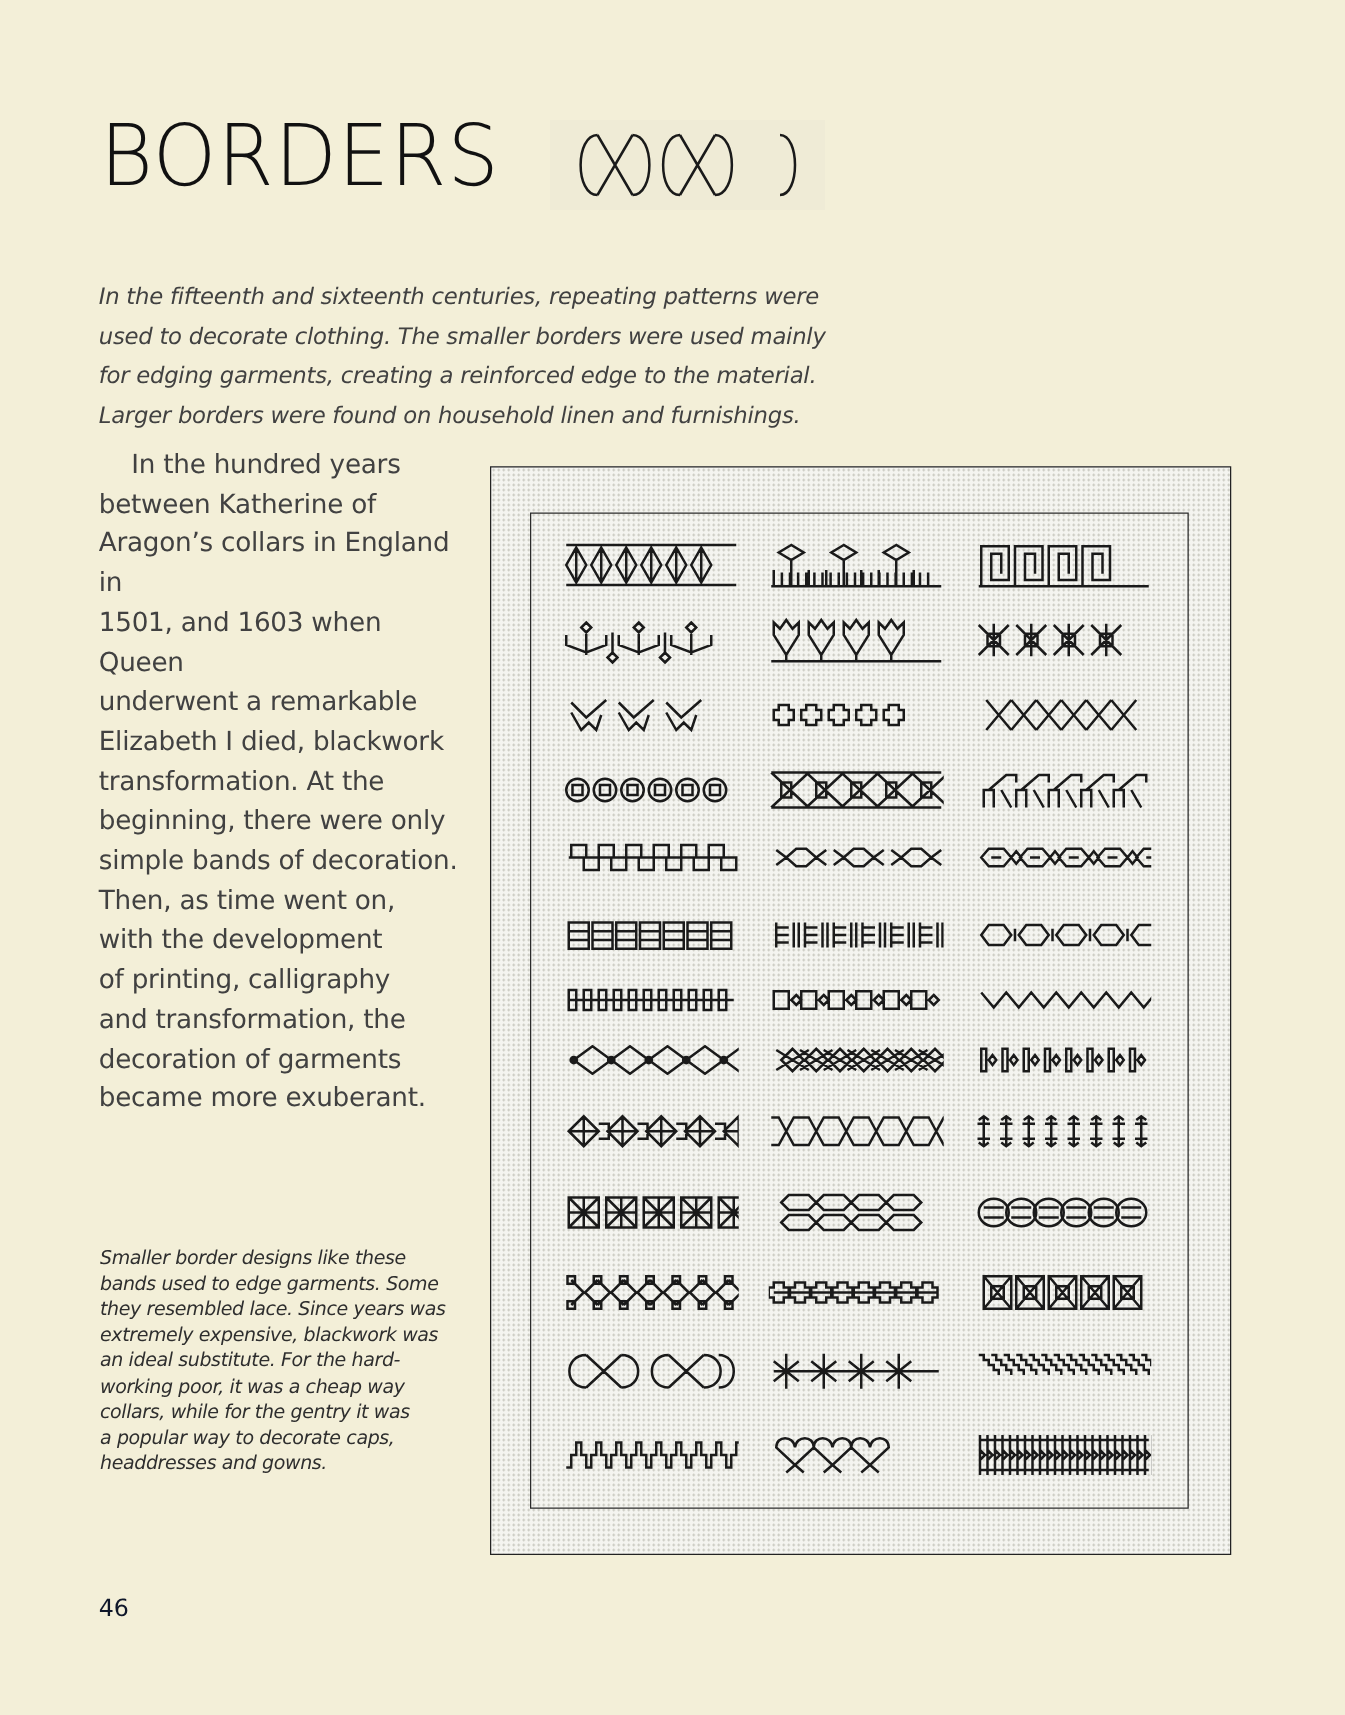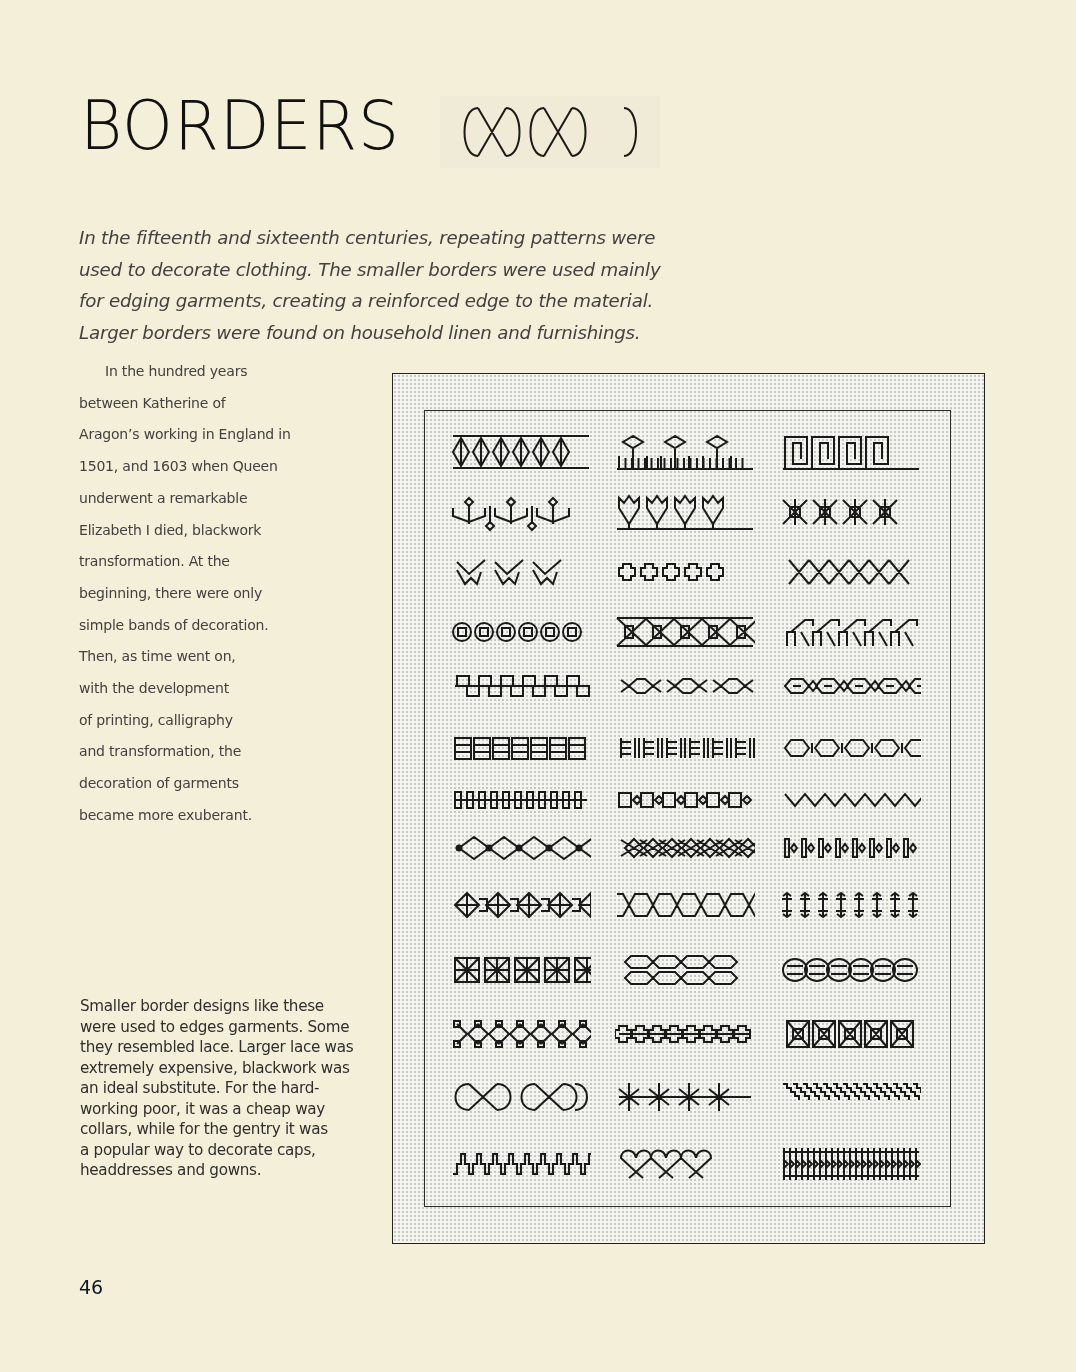--- a/index.html
+++ b/index.html
@@ -1,23 +1,23 @@
 <!DOCTYPE html>
 <html><head>
 <meta charset="utf-8">
 <style>
   html,body{margin:0;padding:0;}
   body{width:1076px;height:1372px;background:#f3efd8;position:relative;overflow:hidden;font-family:"DejaVu Sans",sans-serif;color:#3c3c3c;}
   .title{position:absolute;left:80px;top:92px;font-family:"DejaVu Sans",sans-serif;font-weight:200;font-size:68px;letter-spacing:1px;color:#111;line-height:1;transform:scaleX(0.95);transform-origin:left;}
   .title-motif{position:absolute;left:440px;top:96px;width:220px;height:72px;background:#efebd6;}
   .title-motif svg{position:absolute;left:20px;top:8px;}
   .intro{position:absolute;left:79px;top:222px;width:610px;font-size:18.2px;line-height:31.5px;color:#414141;letter-spacing:-0.2px;}
-  .body-text{position:absolute;left:79px;top:356px;width:300px;font-size:14px;line-height:31.7px;color:#414141;letter-spacing:-0.2px;}
+  .body-text{position:absolute;left:79px;top:356px;width:300px;font-size:21px;line-height:31.7px;color:#414141;letter-spacing:-0.2px;}
   .body-text .indent{display:inline-block;width:26px;}
-  .caption{position:absolute;left:80px;top:996px;width:290px;font-family:"DejaVu Sans",sans-serif;font-size:15.2px;line-height:20.5px;color:#2e2e2e;letter-spacing:-0.3px;}
+  .caption{position:absolute;left:80px;top:996px;width:290px;font-family:"DejaVu Sans",sans-serif;font-style:italic;font-size:15.2px;line-height:20.5px;color:#2e2e2e;letter-spacing:-0.3px;}
   .page-number{position:absolute;left:79px;top:1276px;font-size:19px;color:#0f172a;}
   .figure{position:absolute;left:392px;top:373px;width:593px;height:871px;border:1.5px solid #222;background-color:#f4f4f0;
     background-image:radial-gradient(circle,#c8c8c0 0.9px,transparent 1.1px);background-size:4px 4px;box-sizing:border-box;}
   .sampler-frame{position:absolute;left:31px;top:36px;width:527px;height:797px;border:1.6px solid #2a2a2a;box-sizing:border-box;}
   .cell{position:absolute;}
   .cell svg{display:block;}
 </style>
 </head>
 <body>
 
@@ -26,21 +26,21 @@
   <svg id="title-motif-svg" width="180" height="56" viewBox="0 0 180 56">
       <path d="M18 4 C0 4 0 52 18 52 M18 4 L46 52 M18 52 L46 4 M46 4 C64 4 64 52 46 52M84 4 C66 4 66 52 84 52 M84 4 L112 52 M84 52 L112 4 M112 4 C130 4 130 52 112 52M164 4 C180 4 180 52 164 52" fill="none" stroke="#1a1a1a" stroke-width="2" stroke-linejoin="miter"></path>
     </svg>
 </div>
 
 <p class="intro" style="margin:0;font-style:italic;">In the fifteenth and sixteenth centuries, repeating patterns were used to decorate clothing. The smaller borders were used mainly for edging garments, creating a reinforced edge to the material. Larger borders were found on household linen and furnishings.</p>
 
 <div class="body-text" id="body-text">
     <div><span class="indent"></span>In the hundred years</div>
     <div>between Katherine of</div>
-    <div>Aragon’s working in England in</div>
+    <div>Aragon’s collars in England in</div>
     <div>1501, and 1603 when Queen</div>
     <div>underwent a remarkable</div>
     <div>Elizabeth I died, blackwork</div>
     <div>transformation. At the</div>
     <div>beginning, there were only</div>
     <div>simple bands of decoration.</div>
     <div>Then, as time went on,</div>
     <div>with the development</div>
     <div>of printing, calligraphy</div>
     <div>and transformation, the</div>
@@ -261,22 +261,22 @@
       <div class="cell" style="left: 388px; top: 774px;">
         <svg width="140" height="32" viewBox="0 0 140 32">
           <path d="M2 4 H138 M2 28 H138M3 0 V32 M3 12 l4 4 l-4 4M9 0 V32 M9 12 l4 4 l-4 4M15 0 V32 M15 12 l4 4 l-4 4M21 0 V32 M21 12 l4 4 l-4 4M27 0 V32 M27 12 l4 4 l-4 4M33 0 V32 M33 12 l4 4 l-4 4M39 0 V32 M39 12 l4 4 l-4 4M45 0 V32 M45 12 l4 4 l-4 4M51 0 V32 M51 12 l4 4 l-4 4M57 0 V32 M57 12 l4 4 l-4 4M63 0 V32 M63 12 l4 4 l-4 4M69 0 V32 M69 12 l4 4 l-4 4M75 0 V32 M75 12 l4 4 l-4 4M81 0 V32 M81 12 l4 4 l-4 4M87 0 V32 M87 12 l4 4 l-4 4M93 0 V32 M93 12 l4 4 l-4 4M99 0 V32 M99 12 l4 4 l-4 4M105 0 V32 M105 12 l4 4 l-4 4M111 0 V32 M111 12 l4 4 l-4 4M117 0 V32 M117 12 l4 4 l-4 4M123 0 V32 M123 12 l4 4 l-4 4M129 0 V32 M129 12 l4 4 l-4 4M135 0 V32 M135 12 l4 4 l-4 4M141 0 V32 M141 12 l4 4 l-4 4" fill="none" stroke="#1a1a1a" stroke-width="2" stroke-linejoin="miter"></path>
         </svg>
       </div>
     </div>
 </div>
 
 <div class="caption" id="caption">
     <div>Smaller border designs like these</div>
-    <div>were used to edges garments. Some</div>
-    <div>they resembled lace. Larger lace was</div>
+    <div>bands used to edge garments. Some</div>
+    <div>they resembled lace. Since years was</div>
     <div>extremely expensive, blackwork was</div>
     <div>an ideal substitute. For the hard-</div>
     <div>working poor, it was a cheap way</div>
     <div>collars, while for the gentry it was</div>
     <div>a popular way to decorate caps,</div>
     <div>headdresses and gowns.</div>
   </div>
 
 <div class="page-number">46</div>
 

